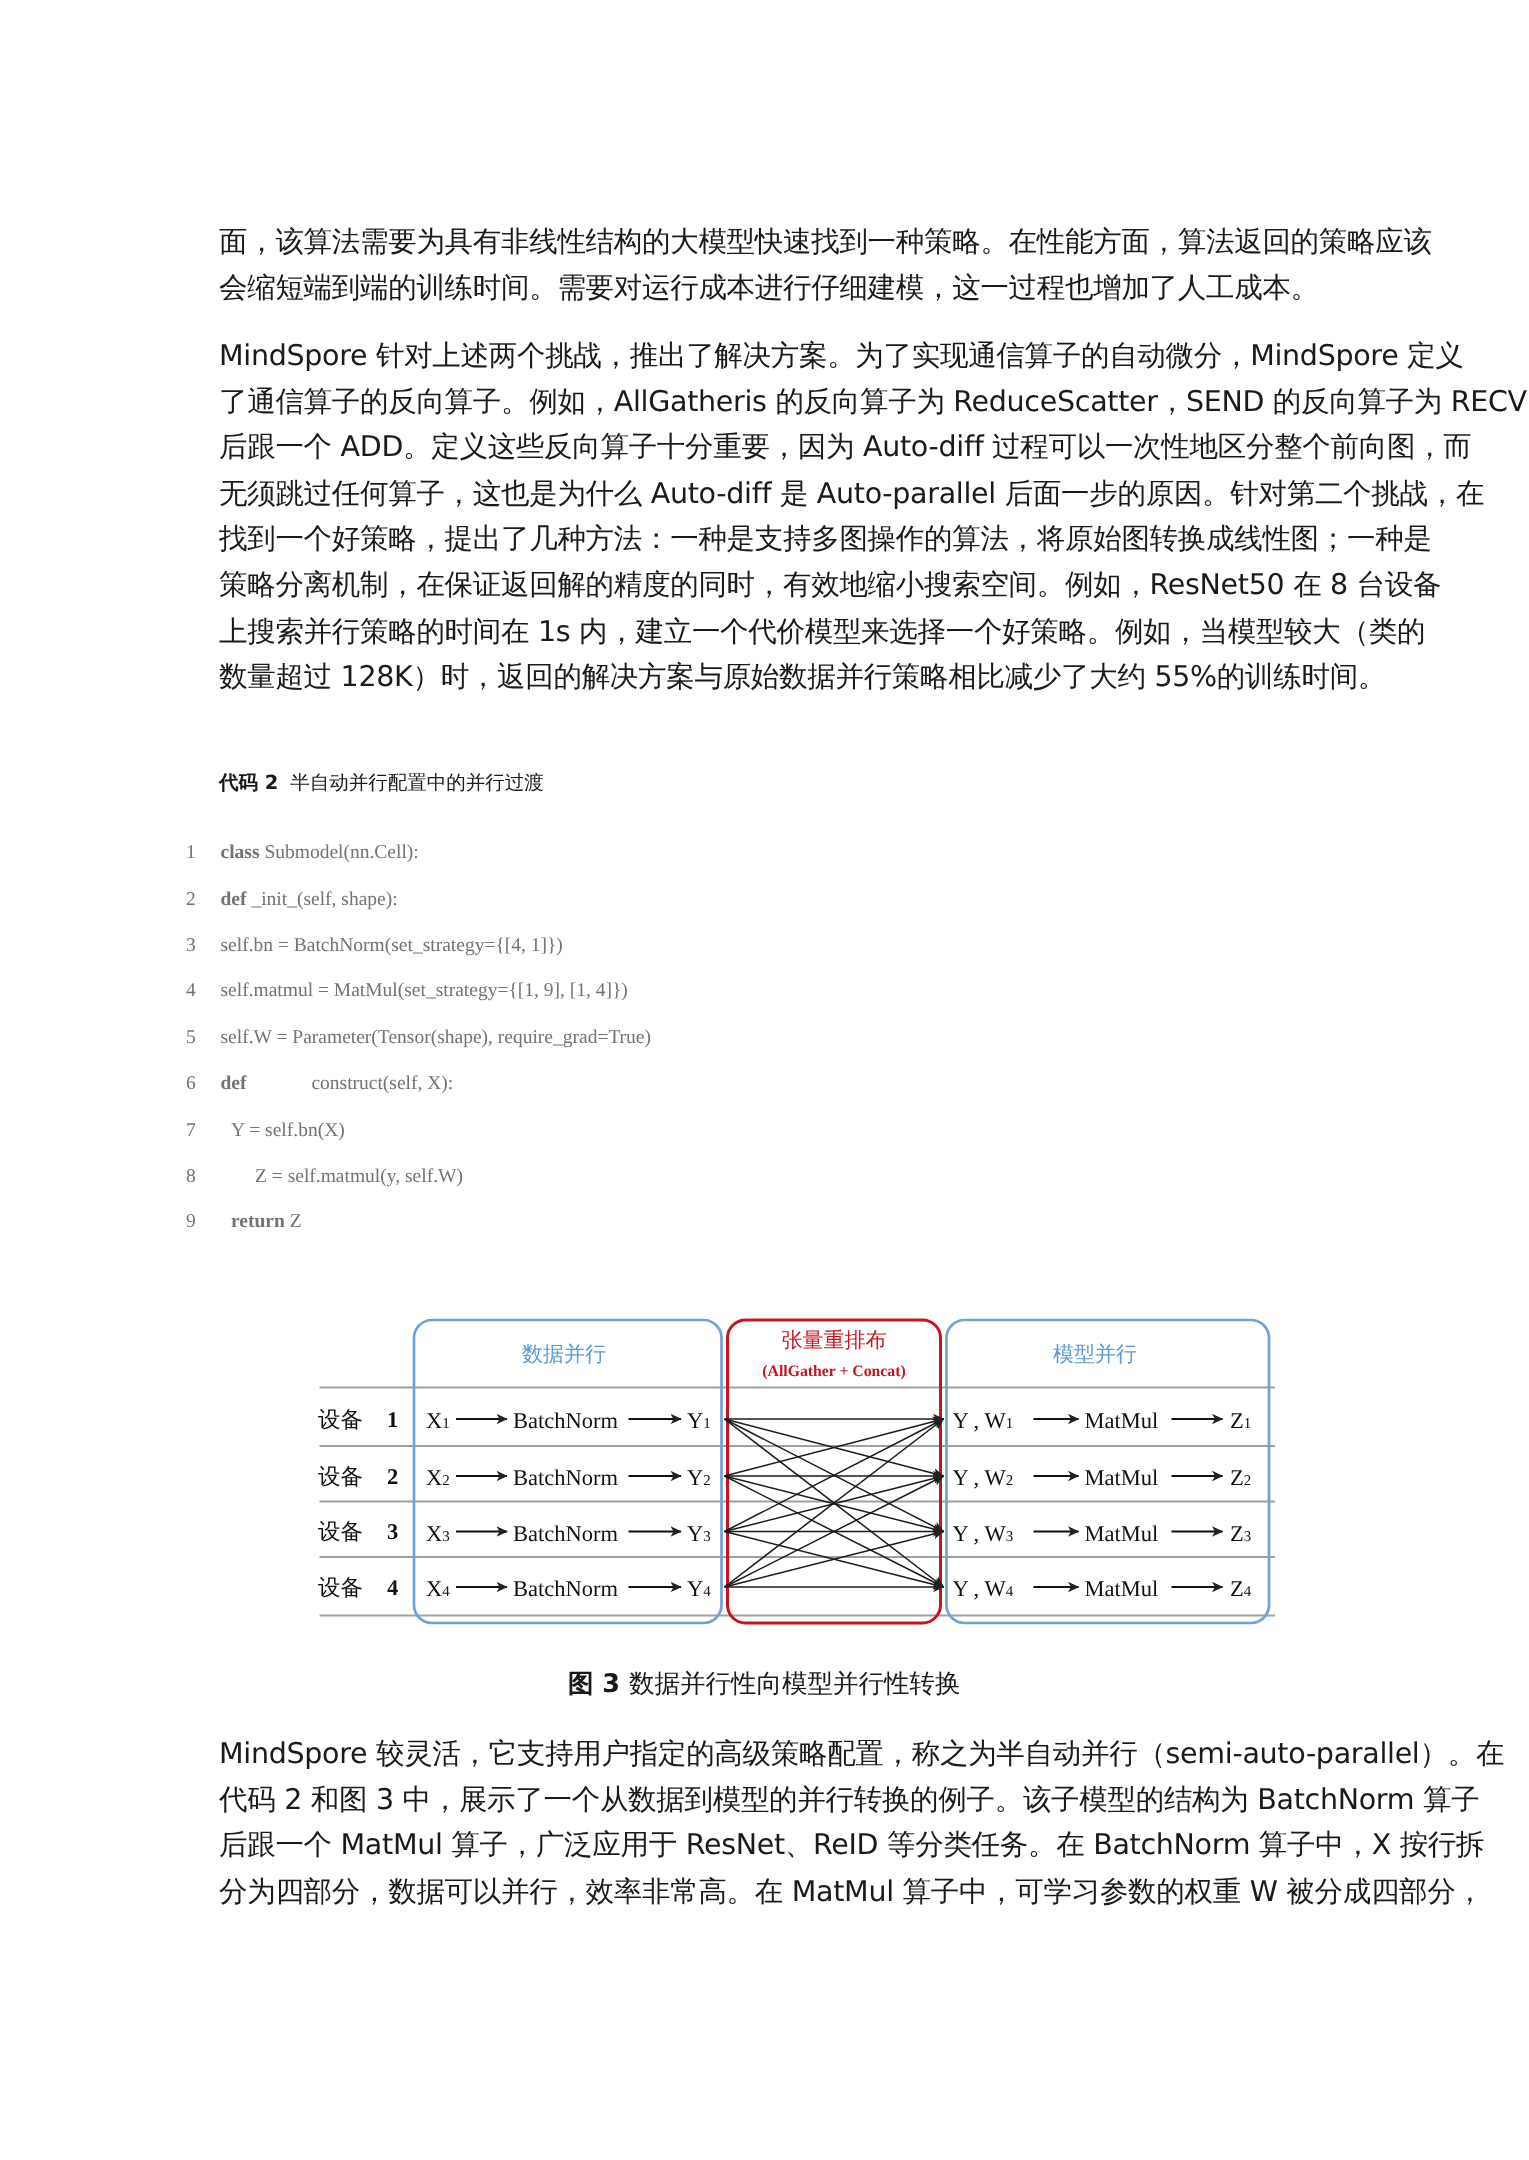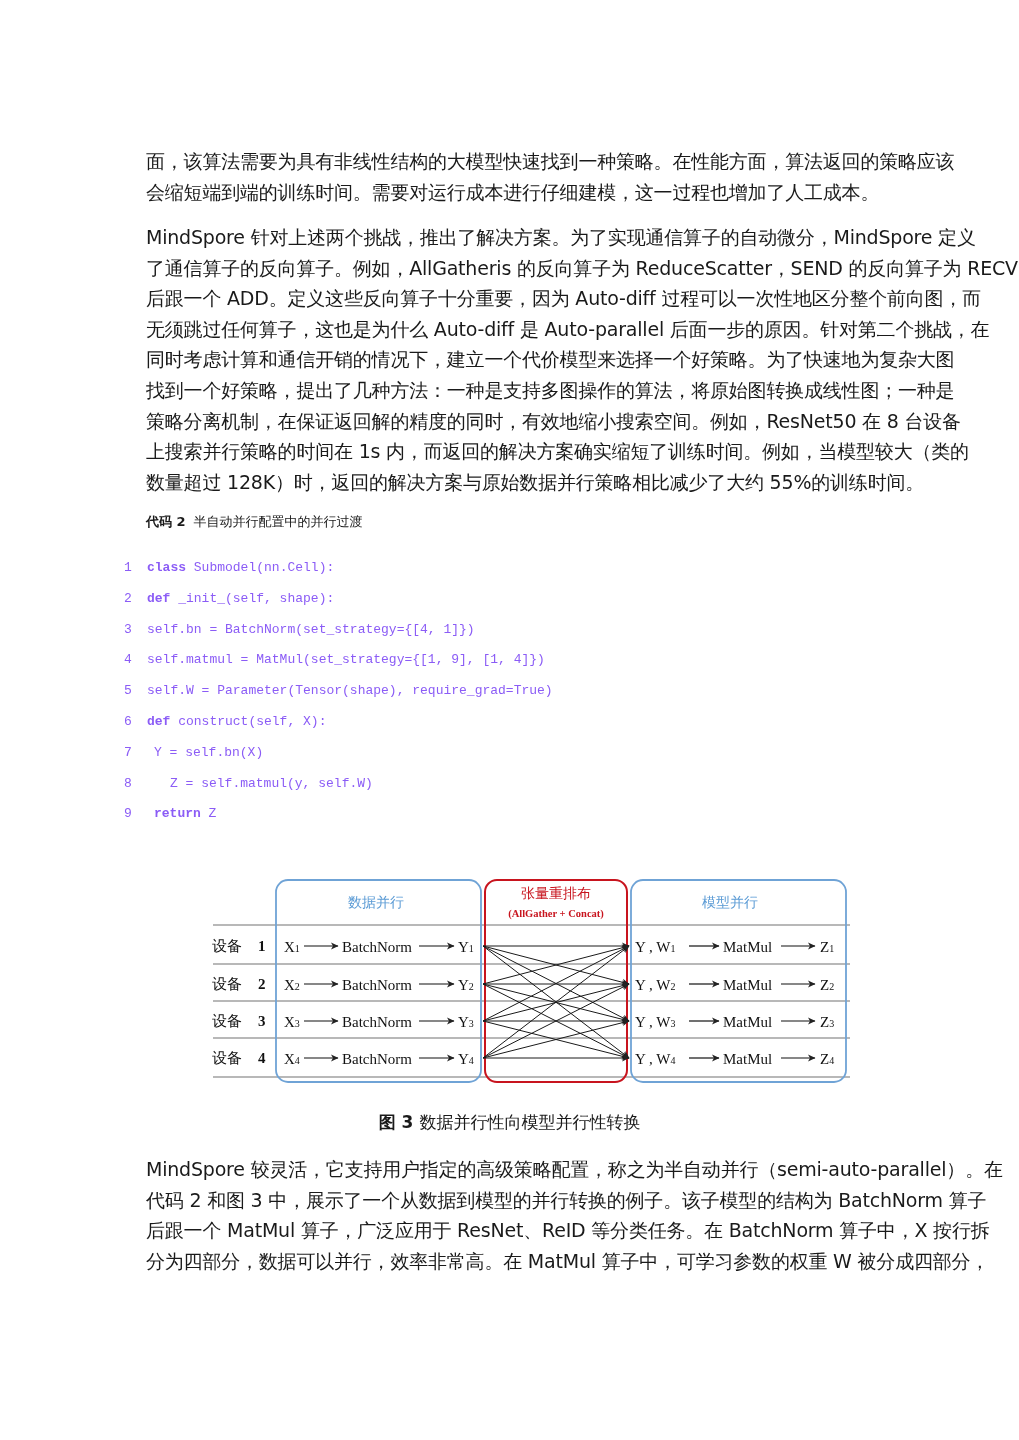--- a/index.html
+++ b/index.html
@@ -7,22 +7,22 @@
          font-family: "DejaVu Sans", "Liberation Sans", sans-serif; color: #1a1a1a; }
   .para { position: absolute; left: 146px; width: 776px; font-size: 19px; line-height: 30.6px;
           letter-spacing: -0.2px; }
   .para .line { display: block; white-space: nowrap; text-align: justify; text-align-last: justify; }
   .para .line.last { text-align-last: left; }
   #p1 { top: 146px; }
   #p2 { top: 222px; }
   #p3 { top: 1154px; }
   .code-caption { position: absolute; left: 146px; top: 513px; font-size: 13px; white-space: nowrap; }
   .code-caption b { font-weight: bold; margin-right: 8px; }
-  .code { position: absolute; left: 124px; top: 553px; font-family: Liberation Mono, monospace;
-          font-size: 13px; line-height: 30.8px; color: #8b5cf6; }
+  .code { position: absolute; left: 124px; top: 553px; font-family: Liberation Serif, serif;
+          font-size: 13px; line-height: 30.8px; color: #737373; }
   .code .row { display: block; white-space: nowrap; height: 30.8px; }
   .code .ln { display: inline-block; width: 23px; }
   .code .kw { font-weight: bold; }
   .code .ind { display: inline-block; width: 7px; }
   .fig { position: absolute; left: 200px; top: 870px; width: 660px; height: 225px; }
   .fig svg { position: absolute; left: 0; top: 0; }
   .fig-caption { position: absolute; left: 0; width: 1019px; top: 1111px; text-align: center;
                  font-size: 17px; white-space: nowrap; }
   .fig-caption b { font-weight: bold; margin-right: 6px; }
 </style>
@@ -32,38 +32,37 @@
 <div id="p1" class="para">
   <span class="line">面，该算法需要为具有非线性结构的大模型快速找到一种策略。在性能方面，算法返回的策略应该</span>
   <span class="line last">会缩短端到端的训练时间。需要对运行成本进行仔细建模，这一过程也增加了人工成本。</span>
 </div>
 
 <div id="p2" class="para">
   <span class="line">MindSpore 针对上述两个挑战，推出了解决方案。为了实现通信算子的自动微分，MindSpore 定义</span>
   <span class="line">了通信算子的反向算子。例如，AllGatheris 的反向算子为 ReduceScatter，SEND 的反向算子为 RECV</span>
   <span class="line">后跟一个 ADD。定义这些反向算子十分重要，因为 Auto-diff 过程可以一次性地区分整个前向图，而</span>
   <span class="line">无须跳过任何算子，这也是为什么 Auto-diff 是 Auto-parallel 后面一步的原因。针对第二个挑战，在</span>
-  <span class="line">同时考虑计算和通信开销的情况下，建立一个代价模型来选择一个好策略。为了快速地为复杂大图</span>
   <span class="line">找到一个好策略，提出了几种方法：一种是支持多图操作的算法，将原始图转换成线性图；一种是</span>
   <span class="line">策略分离机制，在保证返回解的精度的同时，有效地缩小搜索空间。例如，ResNet50 在 8 台设备</span>
-  <span class="line">上搜索并行策略的时间在 1s 内，而返回的解决方案确实缩短了训练时间。例如，当模型较大（类的</span>
+  <span class="line">上搜索并行策略的时间在 1s 内，建立一个代价模型来选择一个好策略。例如，当模型较大（类的</span>
   <span class="line last">数量超过 128K）时，返回的解决方案与原始数据并行策略相比减少了大约 55%的训练时间。</span>
 </div>
 
 <div class="code-caption">
   <b>代码 2</b><span>半自动并行配置中的并行过渡</span>
 </div>
 
 <div class="code" id="code">
     <span class="row"><span class="ln">1</span><span class="kw">class</span><span style="white-space: pre;"> Submodel(nn.Cell):</span></span>
     <span class="row"><span class="ln">2</span><span class="kw">def</span><span style="white-space: pre; text-align: right;"> _init_(self, shape):</span></span>
     <span class="row"><span class="ln">3</span><span style="white-space: pre;">self.bn = BatchNorm(set_strategy={[4, 1]})</span></span>
     <span class="row"><span class="ln">4</span><span style="white-space: pre;">self.matmul = MatMul(set_strategy={[1, 9], [1, 4]})</span></span>
     <span class="row"><span class="ln">5</span><span style="white-space: pre;">self.W = Parameter(Tensor(shape), require_grad=True)</span></span>
-    <span class="row"><span class="ln">6</span><span class="kw">def</span><span style="white-space: pre;"> construct(self, X):</span></span>
+    <span class="row"><span class="ln">6</span><span class="kw">def</span><span style="white-space: pre; padding-left: 40px;"> construct(self, X):</span></span>
     <span class="row"><span class="ln">7</span><span class="ind"></span><span style="white-space: pre;">Y = self.bn(X)</span></span>
     <span class="row"><span class="ln">8</span><span class="ind"></span><span style="white-space: pre; margin-left: 16px;">Z = self.matmul(y, self.W)</span></span>
     <span class="row"><span class="ln">9</span><span class="ind"></span><span class="kw">return</span><span style="white-space: pre;"> Z</span></span>
   </div>
 
 <div class="fig">
   <svg id="figsvg" width="660" height="225" viewBox="0 0 660 225">
       <defs>
         <marker id="ah" markerWidth="8" markerHeight="8" refX="7" refY="4" orient="auto" markerUnits="userSpaceOnUse">
           <path d="M0,0.5 L7.5,4 L0,7.5 L2,4 Z" fill="#222"></path>

